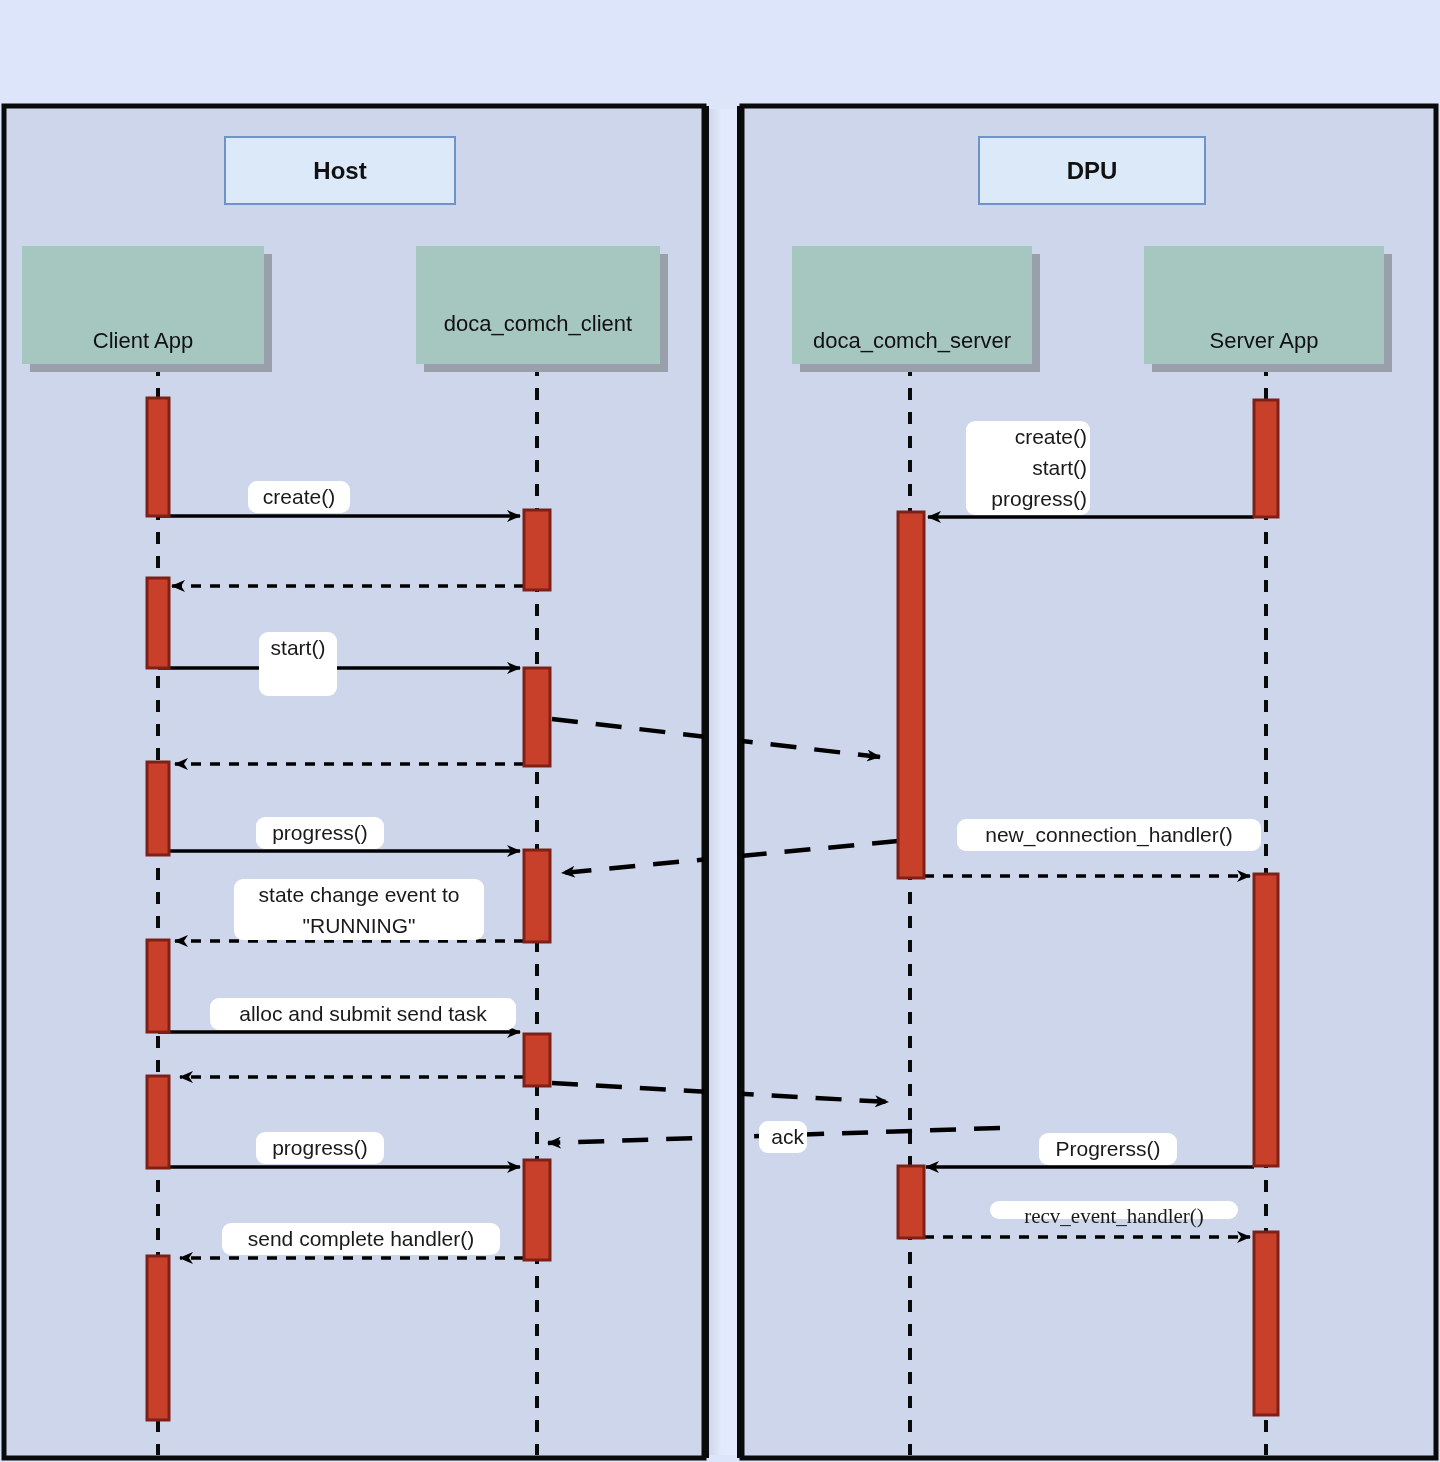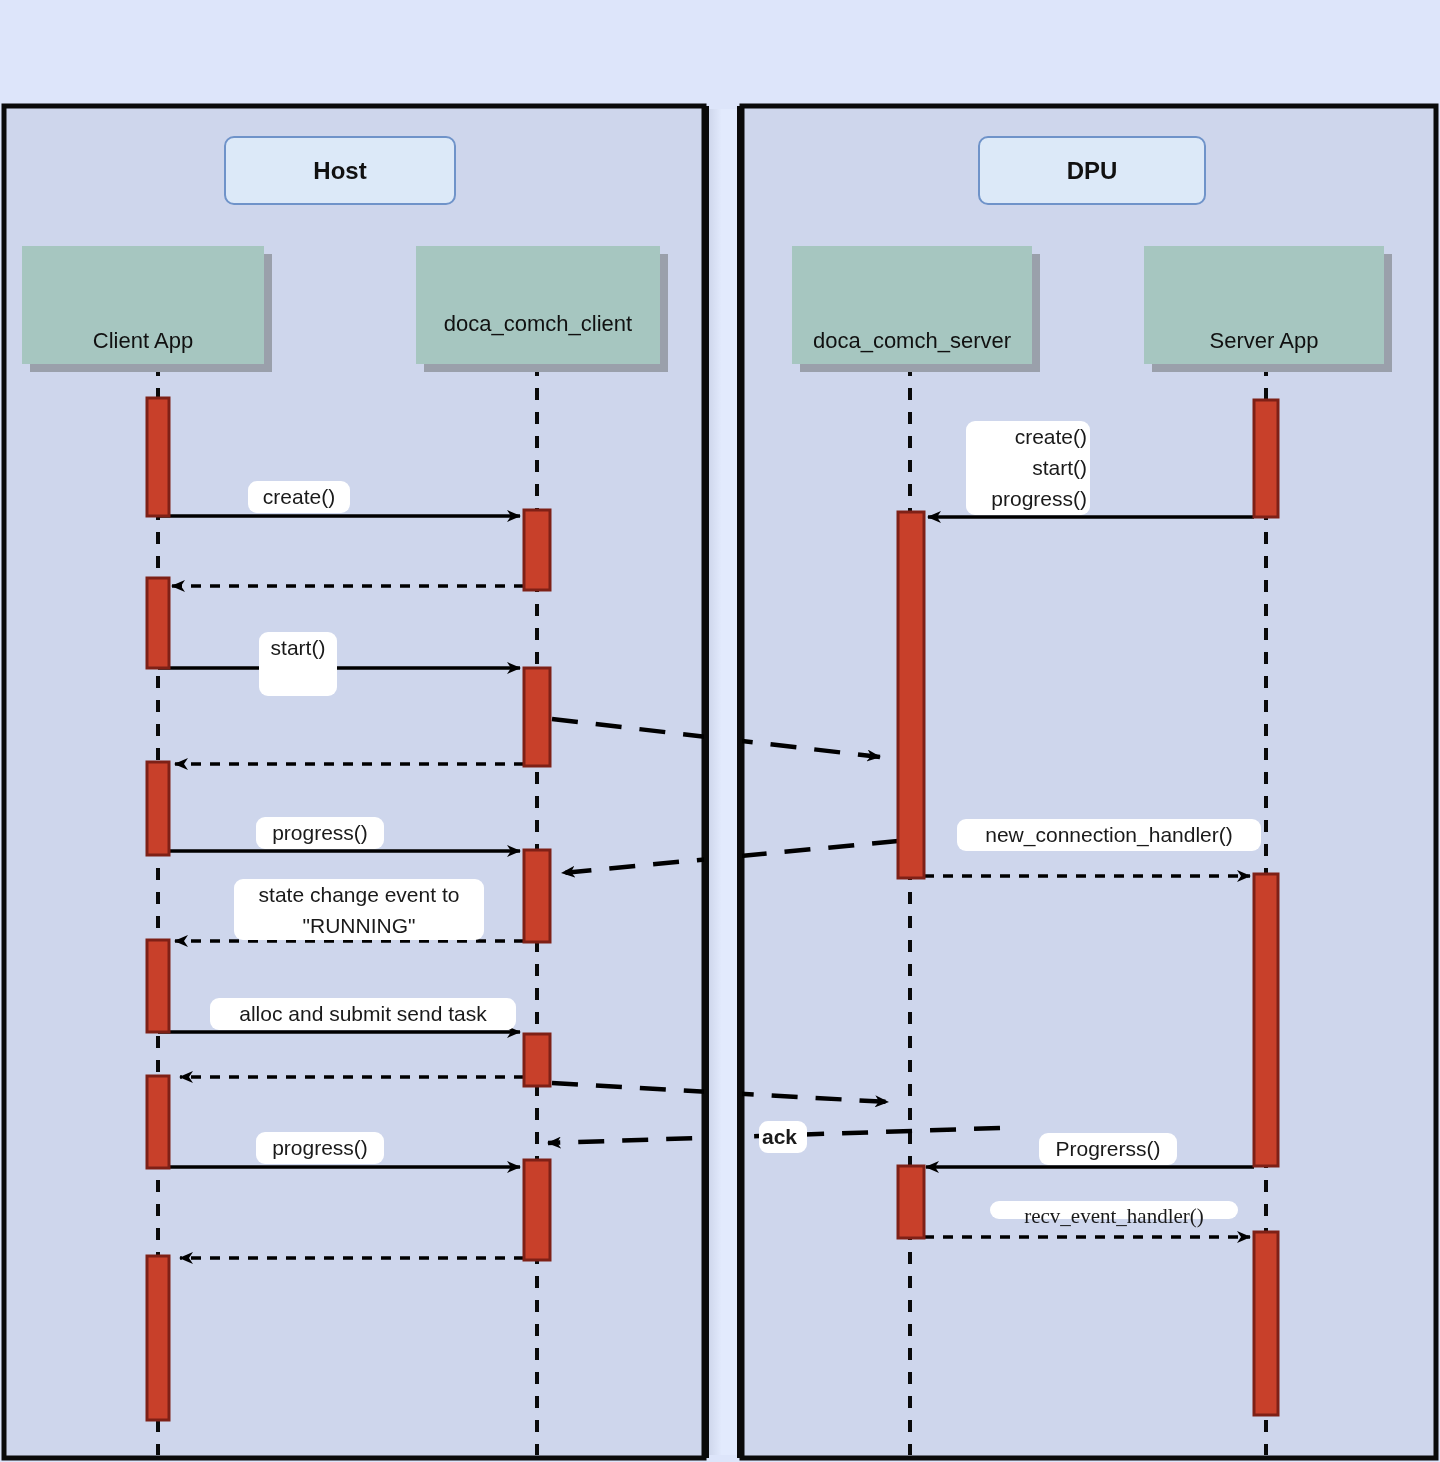--- a/index.html
+++ b/index.html
@@ -40,41 +40,41 @@
     justify-content: center;
     font-size: 25px;
     font-weight: bold;
     color: #111111;
     letter-spacing: 0.1px;
   }
   .region-header {
     position: absolute;
     background: #dce9f8;
     border: 2px solid #6f93c9;
-    border-radius: 10px;
+    border-radius: 0;
     display: flex;
     align-items: center;
     justify-content: center;
     font-size: 24px;
     font-weight: bold;
     color: #111111;
   }
   .msg-label {
     position: absolute;
     background: #ffffff;
     color: #1a1a1a;
     font-size: 21px;
     line-height: 31px;
     white-space: pre;
     padding: 0 3px;
     border-radius: 9px;
   }
   .msg-label.center { text-align: center; }
   .msg-label.right  { text-align: right; }
-  .msg-label.left   { text-align: left; font-weight: bold; }
+  .msg-label.left   { text-align: right; }
   .lifeline-name {
     position: absolute;
     display: flex;
     align-items: center;
     justify-content: center;
     font-size: 22px;
     color: #111111;
     text-align: center;
     margin-top: 36px;
   }
@@ -217,14 +217,15 @@
   <div class="msg-label center" style="left:210px; top:998px; width:300px; height:32px;">alloc and submit send task</div>
 
   <div class="msg-label left" style="left:759px; top:1121px; width:42px; height:32px;">ack</div>
 
   <div class="msg-label center" style="left:256px; top:1132px; width:122px; height:32px;">progress()</div>
 
   <div class="msg-label center" style="left:1039px; top:1133px; width:132px; height:32px;">Progrerss()</div>
 
   <div class="msg-label center" style="left:990px; top:1201px; width:242px; height:18px;font-family:Liberation Serif, serif;">recv_event_handler()</div>
 
+  <div class="msg-label center" style="left:222px; top:1223px; width:272px; height:32px;">send complete handler()</div>
 
 </div>
 
 </body></html>

